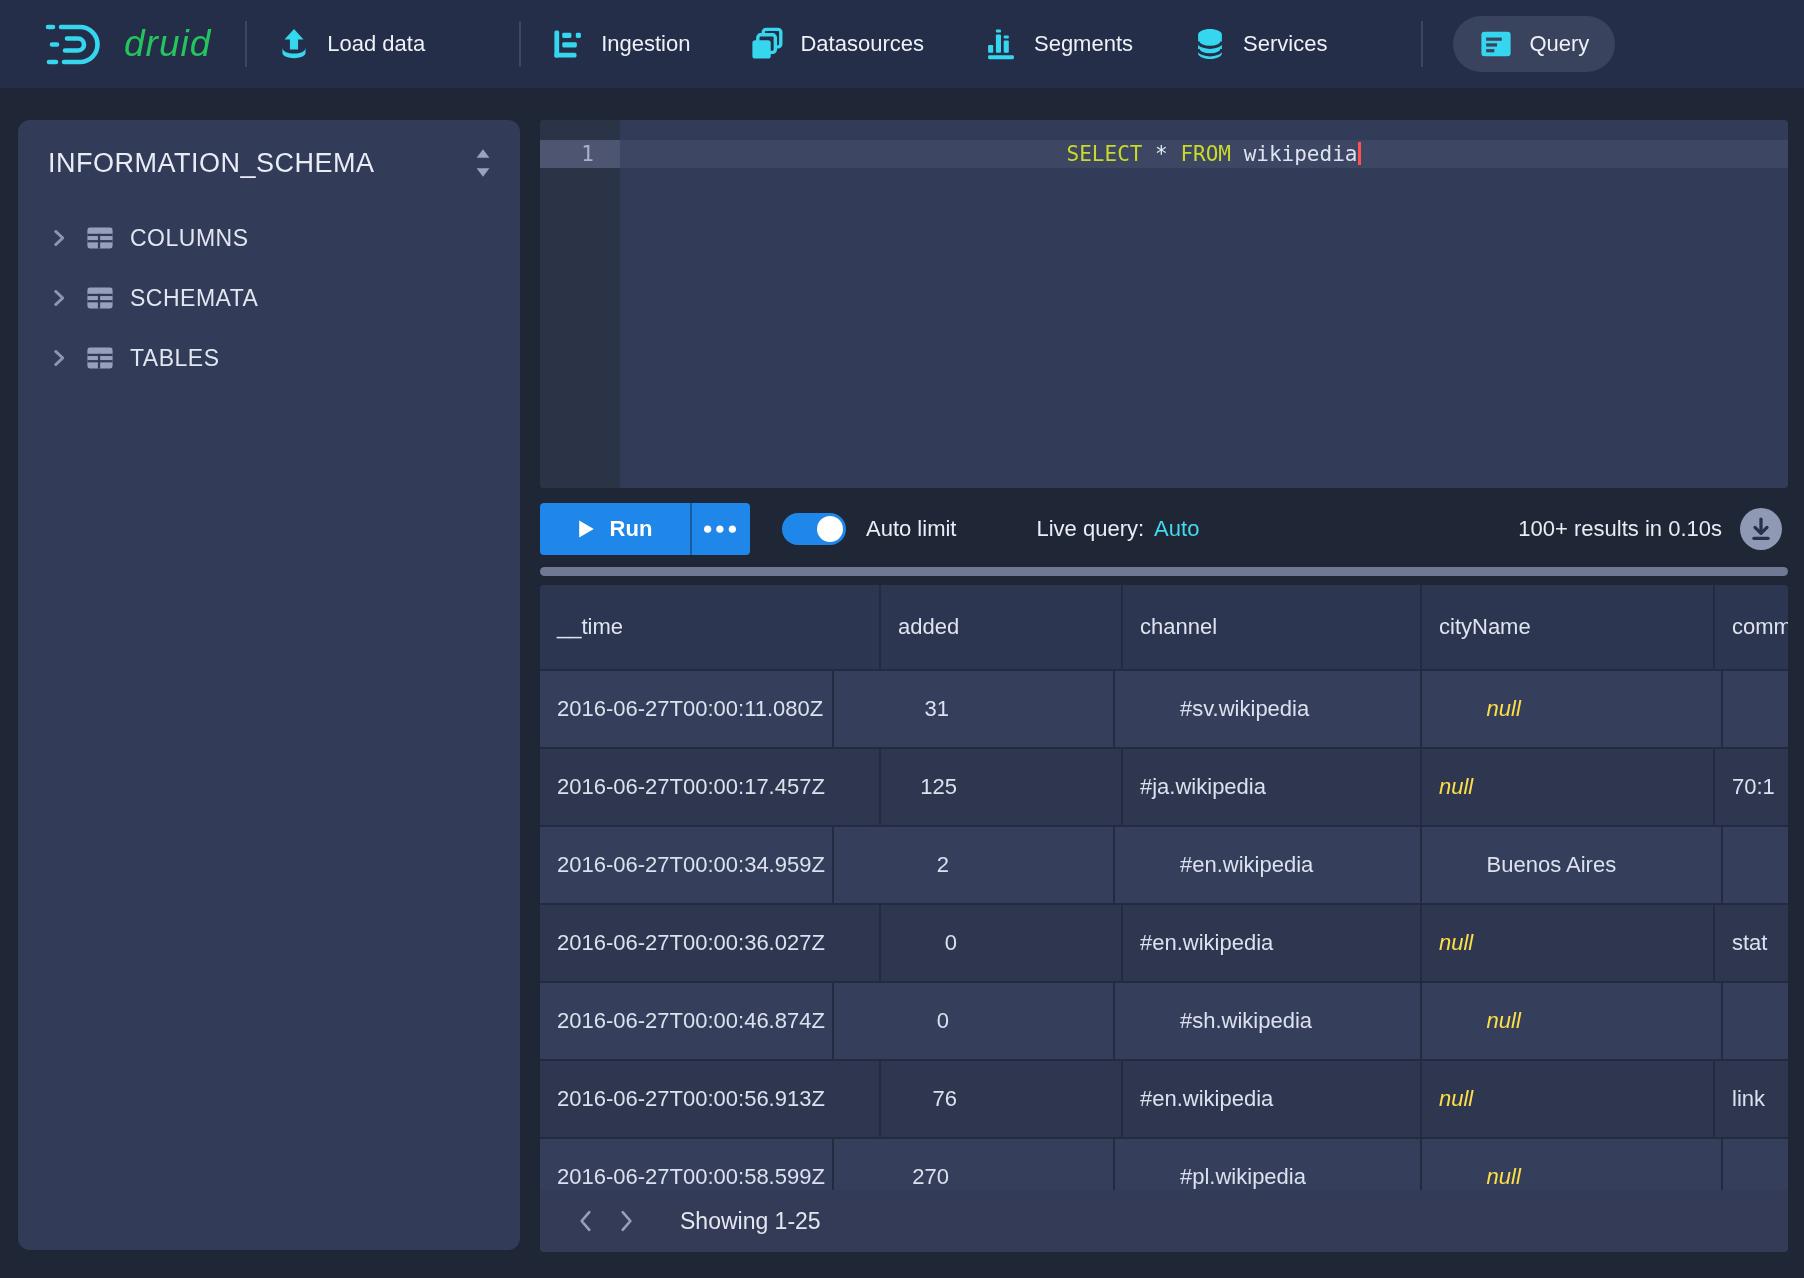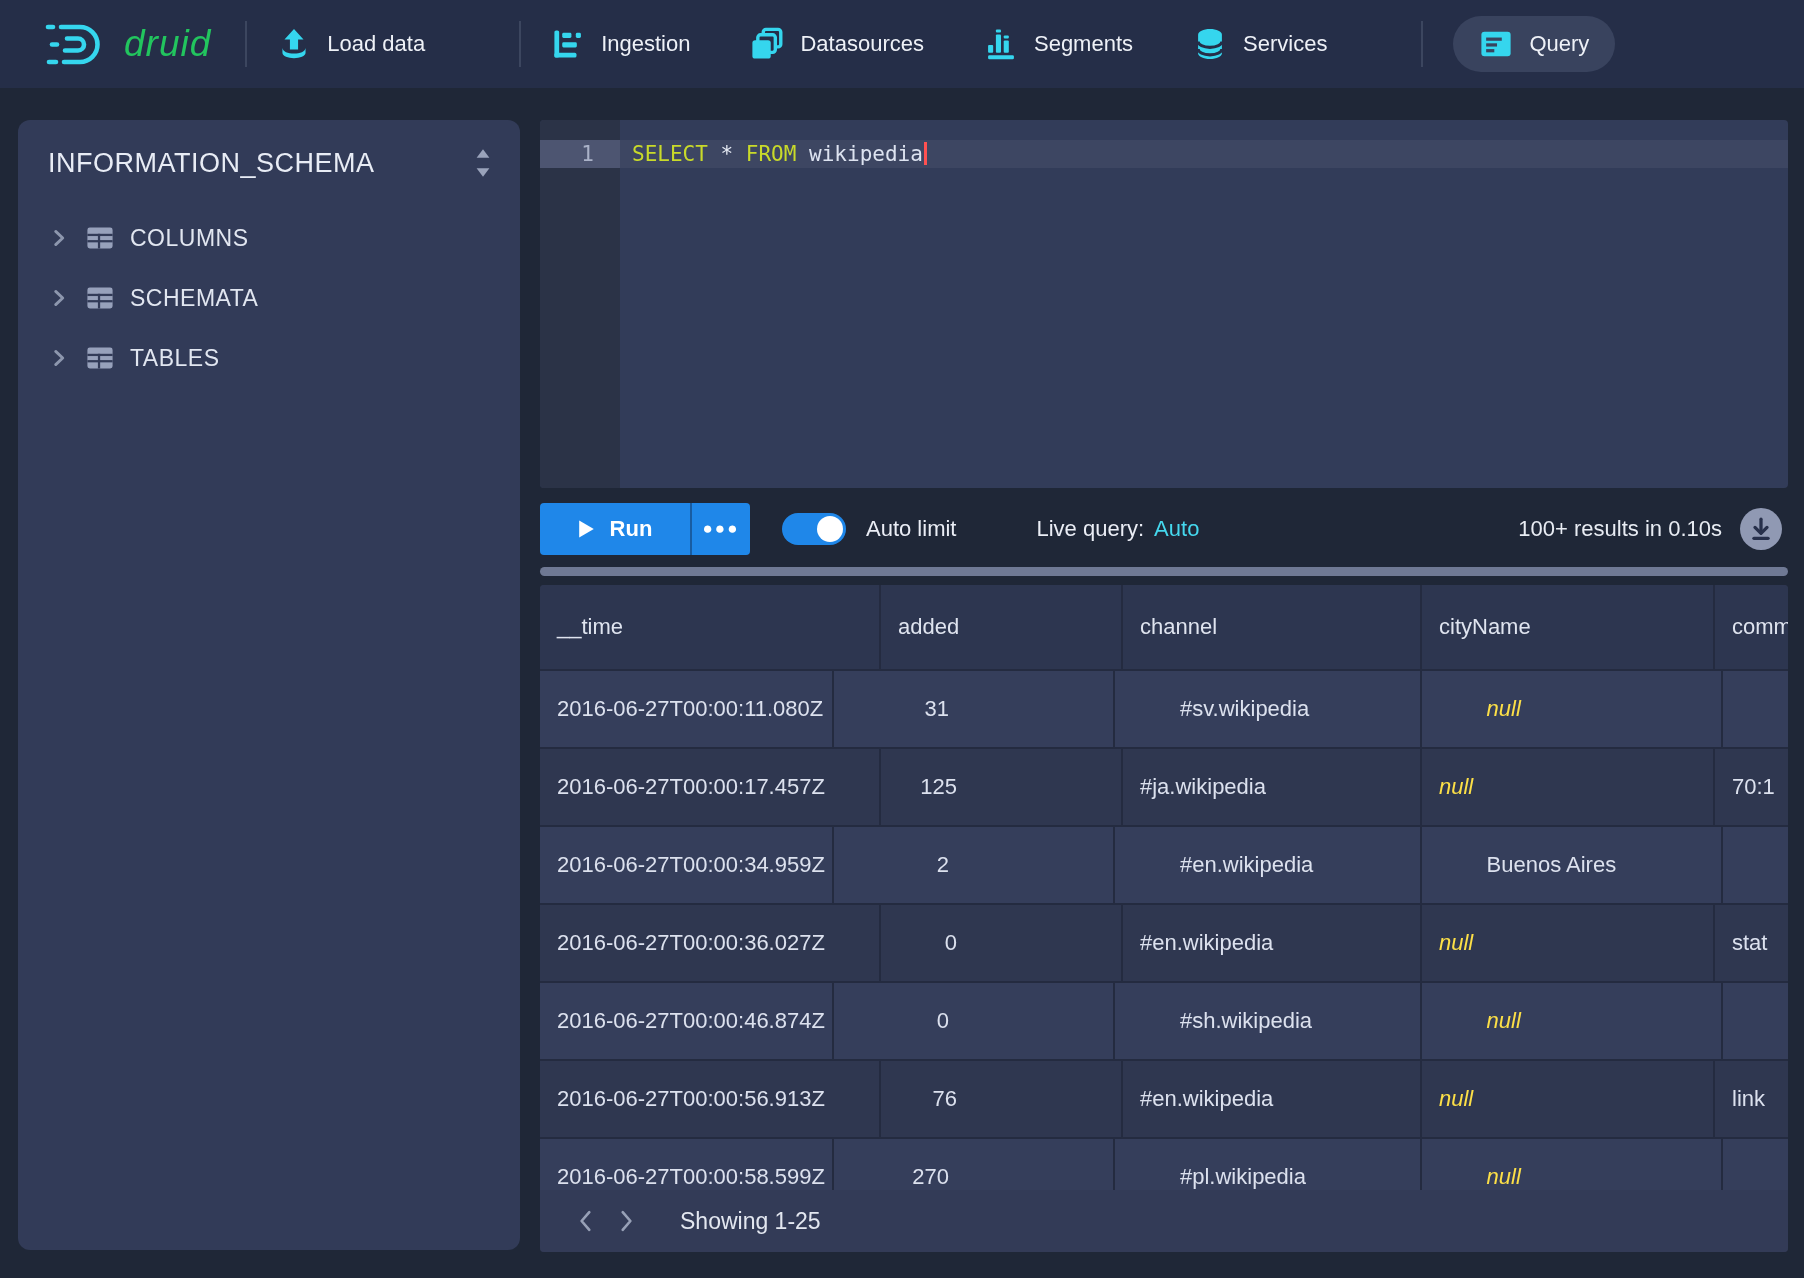--- a/index.html
+++ b/index.html
@@ -36,22 +36,22 @@
   
   .editor{
     position:absolute;left:540px;top:120px;width:1248px;height:368px;
     background:#323c59;border-radius:4px;overflow:hidden;
   }
   .gutter{position:absolute;left:0;top:0;width:80px;height:100%;background:#2b3347;}
   .active-line{position:absolute;left:0;top:20px;width:100%;height:28px;display:flex;}
   .active-line .gut{width:80px;background:#4d5571;color:#aab2c8;
     font-family:"DejaVu Sans Mono",monospace;font-size:21px;text-align:right;
     padding-right:26px;box-sizing:border-box;line-height:28px;}
-  .active-line .code{flex:1;background:#3d4662;line-height:28px;padding-left:12px;
-    font-family:"DejaVu Sans Mono",monospace;font-size:21px;color:#dde3f0;white-space:pre;}
+  .active-line .code{flex:1;background:#3d4662;line-height:28px;padding-left:20px;
+    font-family:"DejaVu Sans Mono",monospace;font-size:21px;color:#dde3f0;white-space:pre;text-align:center;}
   .kw{color:#c9da2a;}
   .star{color:#e8ecf5;}
   .ident{color:#dde3f0;}
   .cursor{display:inline-block;width:3px;height:23px;background:#ff5151;vertical-align:-4px;margin-left:1px;}
   
   .toolbar{position:absolute;left:540px;top:502px;width:1248px;height:54px;
     display:flex;align-items:center;justify-content:flex-end;}
   .run-group{display:flex;height:52px;flex:none;}
   .run-main{width:150px;background:#1f87e9;border-radius:4px 0 0 4px;display:flex;
     align-items:center;justify-content:center;gap:15px;cursor:pointer;}

